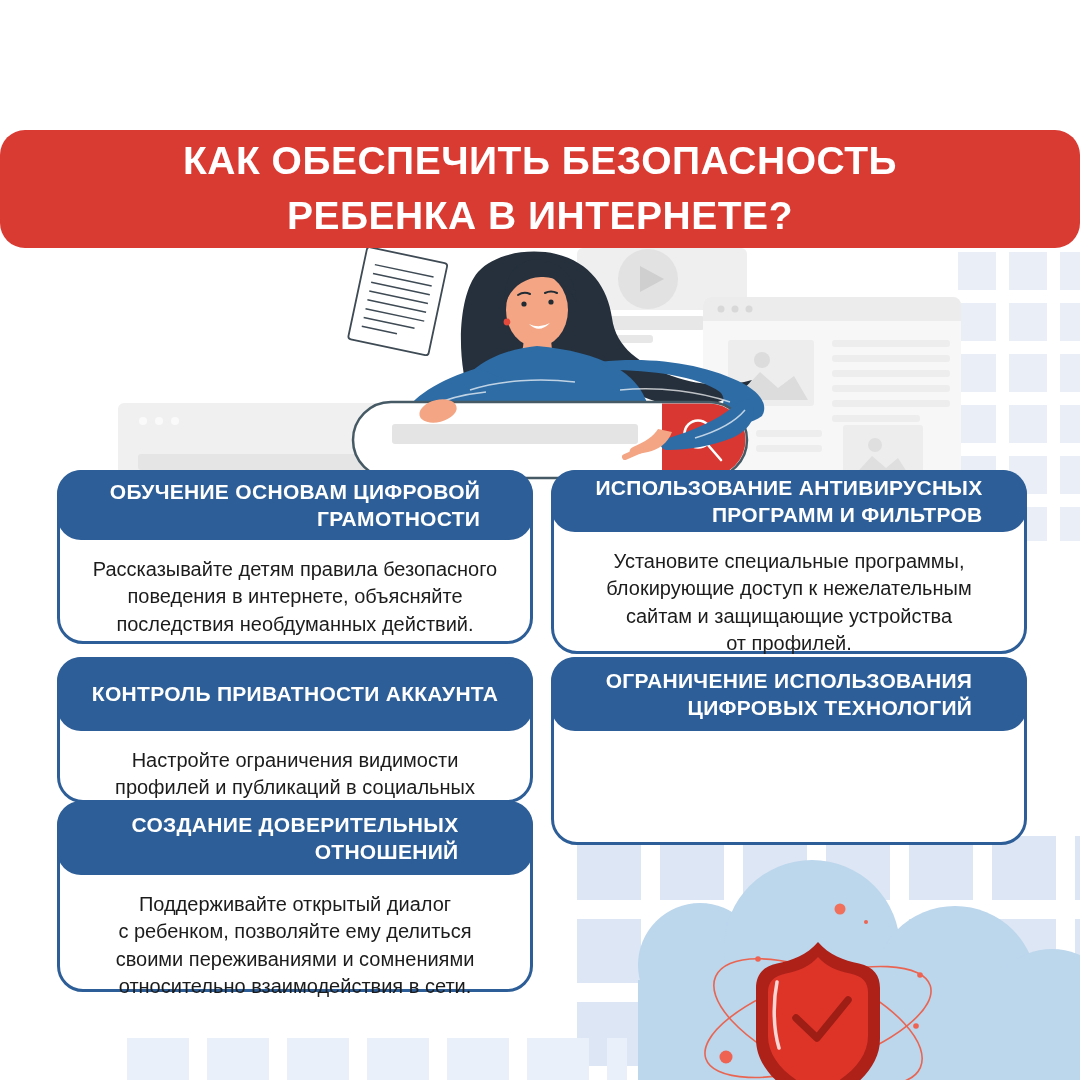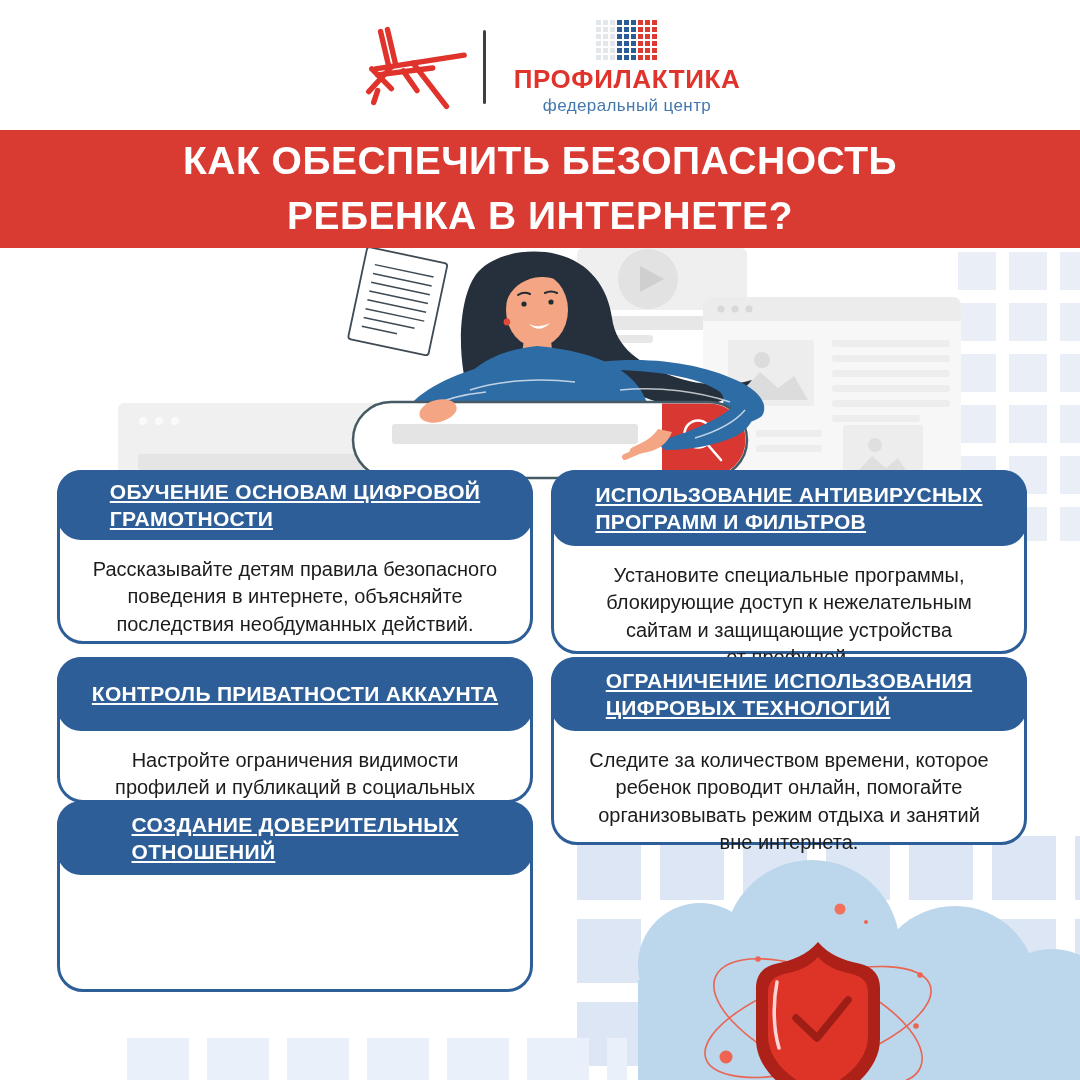--- a/index.html
+++ b/index.html
@@ -36,81 +36,62 @@
     background-image:
       repeating-linear-gradient(to right, transparent 0 5px, #fff 5px 7px),
       repeating-linear-gradient(to bottom, transparent 0 5px, #fff 5px 7px),
       linear-gradient(to right, #E3E6EB 0 21px, #2B5C97 21px 42px, #DD3B31 42px 63px);
   }
   .brand-name{font-size:26px;font-weight:800;color:#E0332C;letter-spacing:.6px;line-height:1.05;}
   .brand-sub{font-size:17px;color:#4478AD;letter-spacing:.4px;margin-top:3px;}
   
   .banner{
     position:absolute;left:0;top:130px;width:1080px;height:118px;background:#D93A32;z-index:2;
-    display:flex;align-items:center;justify-content:center;
+    display:flex;align-items:center;justify-content:center;border-radius:25px;
   }
   .banner-title{
     margin:0;color:#fff;font-size:39px;font-weight:800;text-align:center;
     line-height:1.4;letter-spacing:.5px;white-space:pre-line;
   }
   
   .illustration{position:absolute;left:0;top:240px;width:1080px;height:240px;z-index:1;overflow:hidden;}
   
   .card{
     position:absolute;width:476px;background:#fff;border:3px solid #2D5E97;border-radius:26px;
     box-sizing:border-box;display:flex;flex-direction:column;z-index:2;
   }
   .card-head{
     margin:-3px -3px 0;border-radius:24px;background:#2D5E97;color:#fff;
     display:flex;align-items:center;justify-content:center;flex:0 0 auto;
   }
   .card-head h2{
-    margin:0;font-size:21px;font-weight:800;text-align:left;line-height:1.3;
-    letter-spacing:.3px;white-space:pre-line;text-decoration:underline;
+    margin:0;font-size:21px;font-weight:800;text-align:right;line-height:1.3;
+    letter-spacing:.3px;white-space:pre-line;
   }
   .card-body{
     flex:1;display:flex;align-items:center;justify-content:center;margin:8px;padding:8px 20px 12px;
     font-size:20px;line-height:1.37;color:#1c1c1c;text-align:center;white-space:pre-line;
   }
   .c1{left:57px;top:470px;height:174px;}  .c1 .card-head{height:70px;}
-  .c2{left:551px;top:470px;height:184px;} .c2 .card-head{height:76px;}
+  .c2{left:551px;top:470px;height:184px;} .c2 .card-head{height:62px;}
   .c3{left:57px;top:657px;height:146px;}  .c3 .card-head{height:74px;}
   .c4{left:551px;top:657px;height:188px;} .c4 .card-head{height:74px;}
   .c5{left:57px;top:801px;height:191px;}  .c5 .card-head{height:74px;}
   
   .cloud-scene{position:absolute;left:560px;top:830px;width:520px;height:250px;z-index:1;overflow:hidden;}
 </style>
 </head>
 <body>
 
 <div class="canvas">
 
   <div class="pattern pattern-a"></div>
   <div class="pattern pattern-b"></div>
   <div class="pattern pattern-c"></div>
 
-  <header class="header">
-    <svg class="chair" viewBox="0 0 120 92" fill="none" stroke="#E0332C" stroke-width="5.5" stroke-linecap="round" stroke-linejoin="round">
-      <path d="M25,12 L33,46"></path>
-      <path d="M32,10 L40,44"></path>
-      <path d="M20,50 L110,36"></path>
-      <path d="M22,56 L78,49"></path>
-      <path d="M16,50 L36,70"></path>
-      <path d="M36,48 L13,73"></path>
-      <path d="M22,72 L18,84"></path>
-      <path d="M48,52 L62,72"></path>
-      <path d="M58,44 L92,88"></path>
-    </svg>
-    <div class="logo-divider"></div>
-    <div class="brand">
-      <div class="flag"></div>
-      <div class="brand-name">ПРОФИЛАКТИКА</div>
-      <div class="brand-sub">федеральный центр</div>
-    </div>
-  </header>
 
   <div class="banner">
     <h1 class="banner-title">КАК ОБЕСПЕЧИТЬ БЕЗОПАСНОСТЬ
 РЕБЕНКА В ИНТЕРНЕТЕ?</h1>
   </div>
 
   <svg class="illustration" viewBox="0 0 1080 240">
 
     <g>
       <rect x="577" y="8" width="170" height="62" rx="6" fill="#EFEFEF"></rect>
@@ -240,31 +221,31 @@
 профилей и публикаций в социальных
 сетях, убедитесь, что ребенок правильно
 настраивает уровень конфиденциальности.</p>
   </section>
 
   <section class="card c4">
     <div class="card-head">
       <h2>ОГРАНИЧЕНИЕ ИСПОЛЬЗОВАНИЯ
 ЦИФРОВЫХ ТЕХНОЛОГИЙ</h2>
     </div>
-    <p class="card-body">Следите за количеством времени, которое
-ребенок проводит онлайн, помогайте
-организовывать режим отдыха и занятий
-вне интернета.</p>
   </section>
 
   <section class="card c5">
     <div class="card-head">
       <h2>СОЗДАНИЕ ДОВЕРИТЕЛЬНЫХ
 ОТНОШЕНИЙ</h2>
     </div>
+    <p class="card-body">Поддерживайте открытый диалог
+с ребенком, позволяйте ему делиться
+своими переживаниями и сомнениями
+относительно взаимодействия в сети.</p>
   </section>
 
   <svg class="cloud-scene" viewBox="0 0 520 250">
     <g fill="#BCD6EC">
       <circle cx="140" cy="135" r="62"></circle>
       <circle cx="252" cy="118" r="88"></circle>
       <circle cx="395" cy="158" r="82"></circle>
       <circle cx="492" cy="185" r="66"></circle>
       <rect x="78" y="150" width="442" height="100"></rect>
     </g>

